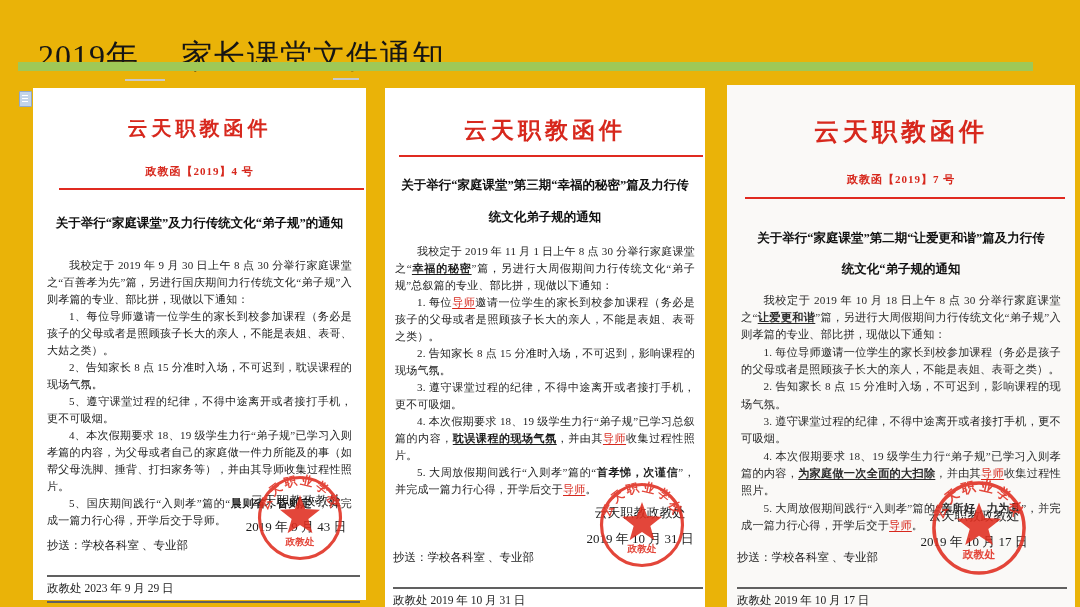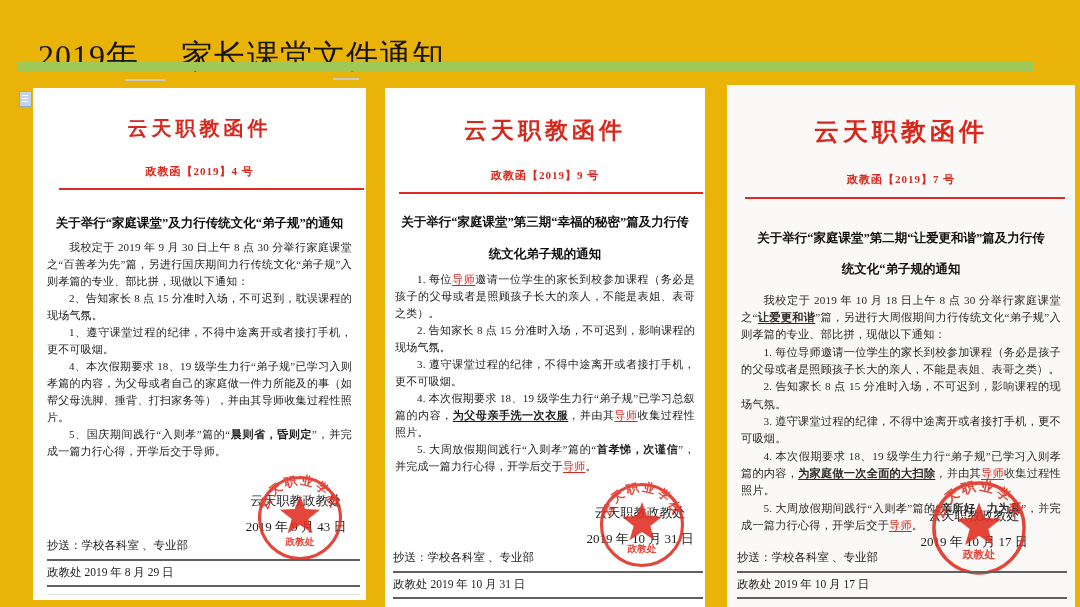--- a/index.html
+++ b/index.html
@@ -59,21 +59,21 @@
     color:#111; white-space:pre-line; line-height:1.5;
   }
   .doc-b .heading{margin-top:13px; line-height:2.55;}
   .doc-c .heading{line-height:2.5;}
 
   .para{
     margin:0; text-indent:2em; font-size:11px; line-height:1.55;
     text-align:justify; letter-spacing:0.2px;
   }
   .doc-c .para{font-size:11.2px;}
-  .para.first{margin-top:6px;}
+  .para.first{margin-top:24px;}
   .doc-b .para.first{margin-top:9px;}
   .doc-c .para.first{margin-top:6px;}
 
   .sg-b{font-weight:700;}
   .sg-u{text-decoration:underline; text-underline-offset:2px;}
   .sg-r{color:#d7281d;}
 
   
   .sign{
     position:absolute; width:110px; text-align:center; font-size:13px;
@@ -90,21 +90,21 @@
   .seal-ring{fill:none; stroke:#e02d1f; stroke-width:3.6;}
   .seal-star{fill:#e02d1f;}
   .seal-arc-text{font-size:14px; fill:#e02d1f; letter-spacing:3px; font-weight:700;}
   .seal-label{font-size:11px; fill:#e02d1f; text-anchor:middle; font-weight:700;}
 
   
   .foot{position:absolute; font-size:11.5px; color:#222;}
   .doc-a .foot{left:14px; right:6px; top:450px;}
   .doc-b .foot{left:8px;  right:2px; top:462px;}
   .doc-c .foot{left:10px; right:8px; top:465px;}
-  .cc{padding-bottom:6px; border-bottom:2px solid #606060;}
+  .cc{padding-bottom:22px; border-bottom:2px solid #606060;}
   .ft{padding:4px 0 5px; border-bottom:2px solid #606060;}
   .ghost{height:1px; background:#e0e0e0; margin-top:7px;}
 </style>
 </head>
 <body>
 
 <div class="slide">
 
   <h1 class="slide-title">2019年　 家长课堂文件通知</h1>
   <div class="accent-bar"></div>
@@ -112,52 +112,53 @@
   <div class="ruler-dash dash-2"></div>
   <div class="file-icon"></div>
   <div class="file-dash"></div>
 
   <section class="doc doc-a">
     <h2 class="letterhead">云天职教函件</h2>
     <div class="doc-num">政教函【2019】4 号</div>
     <div class="red-rule"></div>
     <h3 class="heading">关于举行“家庭课堂”及力行传统文化“弟子规”的通知</h3>
     <p class="para first"><span>我校定于 2019 年 9 月 30 日上午 8 点 30 分举行家庭课堂之“百善孝为先”篇，另进行国庆期间力行传统文化“弟子规”入则孝篇的专业、部比拼，现做以下通知：</span></p>
+    <p class="para"><span>1、每位导师邀请一位学生的家长到校参加课程（务必是孩子的父母或者是照顾孩子长大的亲人，不能是表姐、表哥、大姑之类）。</span></p>
     <p class="para"><span>2、告知家长 8 点 15 分准时入场，不可迟到，耽误课程的现场气氛。</span></p>
-    <p class="para"><span>1、遵守课堂过程的纪律，不得中途离开或者接打手机，更不可吸烟。</span></p>
+    <p class="para"><span>5、遵守课堂过程的纪律，不得中途离开或者接打手机，更不可吸烟。</span></p>
     <p class="para"><span>4、本次假期要求 18、19 级学生力行“弟子规”已学习入则孝篇的内容，为父母或者自己的家庭做一件力所能及的事（如帮父母洗脚、捶背、打扫家务等），并由其导师收集过程性照片。</span></p>
     <p class="para"><span>5、国庆期间践行“入则孝”篇的“</span><span class="sg-b">晨则省，昏则定</span><span>”，并完成一篇力行心得，开学后交于导师。</span></p>
     <div class="sign">
       <div>云天职教政教处</div>
       <div>2019 年 9 月 43 日</div>
     </div>
     <svg class="seal" viewBox="0 0 100 100">
       <circle class="seal-ring" cx="50" cy="50" r="46"></circle>
       <polygon class="seal-star" points="50,24 55.9,39.9 72.8,40.6 59.5,51.1 64.1,67.4 50,58 35.9,67.4 40.5,51.1 27.2,40.6 44.1,39.9"></polygon>
       <path id="seal-arc-0" d="M 14.3 63 A 38 38 0 1 1 85.7 63" fill="none"></path>
       <text class="seal-arc-text" text-anchor="middle"><textPath href="#seal-arc-0" startOffset="50%">云天职业学校</textPath></text>
       <text class="seal-label" x="50" y="81">政教处</text>
     </svg>
     <div class="foot">
       <div class="cc">抄送：学校各科室 、专业部</div>
-      <div class="ft">政教处 2019 年 8 月 29 日</div>
+      <div class="ft">政教处 2023 年 9 月 29 日</div>
       <div class="ghost"></div>
     </div>
   </section>
 
   <section class="doc doc-b">
     <h2 class="letterhead">云天职教函件</h2>
-    <div class="doc-num">政教函【2019】9 号</div>
     <div class="red-rule"></div>
     <h3 class="heading">关于举行“家庭课堂”第三期“幸福的秘密”篇及力行传
 统文化弟子规的通知</h3>
+    <p class="para first"><span>我校定于 2019 年 11 月 1 日上午 8 点 30 分举行家庭课堂之“</span><span class="sg-b sg-u">幸福的秘密</span><span>”篇，另进行大周假期间力行传统文化“弟子规”总叙篇的专业、部比拼，现做以下通知：</span></p>
     <p class="para"><span>1. 每位</span><span class="sg-r sg-u">导师</span><span>邀请一位学生的家长到校参加课程（务必是孩子的父母或者是照顾孩子长大的亲人，不能是表姐、表哥之类）。</span></p>
     <p class="para"><span>2. 告知家长 8 点 15 分准时入场，不可迟到，影响课程的现场气氛。</span></p>
     <p class="para"><span>3. 遵守课堂过程的纪律，不得中途离开或者接打手机，更不可吸烟。</span></p>
-    <p class="para"><span>4. 本次假期要求 18、19 级学生力行“弟子规”已学习总叙篇的内容，</span><span class="sg-b sg-u">为父母亲手洗一次衣服</span><span>，并由其</span><span class="sg-r sg-u">导师</span><span>收集过程性照片。</span></p>
+    <p class="para"><span>4. 本次假期要求 18、19 级学生力行“弟子规”已学习总叙篇的内容，</span><span class="sg-b sg-u">耽误课程的现场气氛</span><span>，并由其</span><span class="sg-r sg-u">导师</span><span>收集过程性照片。</span></p>
     <p class="para"><span>5. 大周放假期间践行“入则孝”篇的“</span><span class="sg-b">首孝悌，次谨信</span><span>”，并完成一篇力行心得，开学后交于</span><span class="sg-r sg-u">导师</span><span>。</span></p>
     <div class="sign">
       <div>云天职教政教处</div>
       <div>2019 年 10 月 31 日</div>
     </div>
     <svg class="seal" viewBox="0 0 100 100">
       <circle class="seal-ring" cx="50" cy="50" r="46"></circle>
       <polygon class="seal-star" points="50,24 55.9,39.9 72.8,40.6 59.5,51.1 64.1,67.4 50,58 35.9,67.4 40.5,51.1 27.2,40.6 44.1,39.9"></polygon>
       <path id="seal-arc-1" d="M 14.3 63 A 38 38 0 1 1 85.7 63" fill="none"></path>
       <text class="seal-arc-text" text-anchor="middle"><textPath href="#seal-arc-1" startOffset="50%">云天职业学校</textPath></text>

